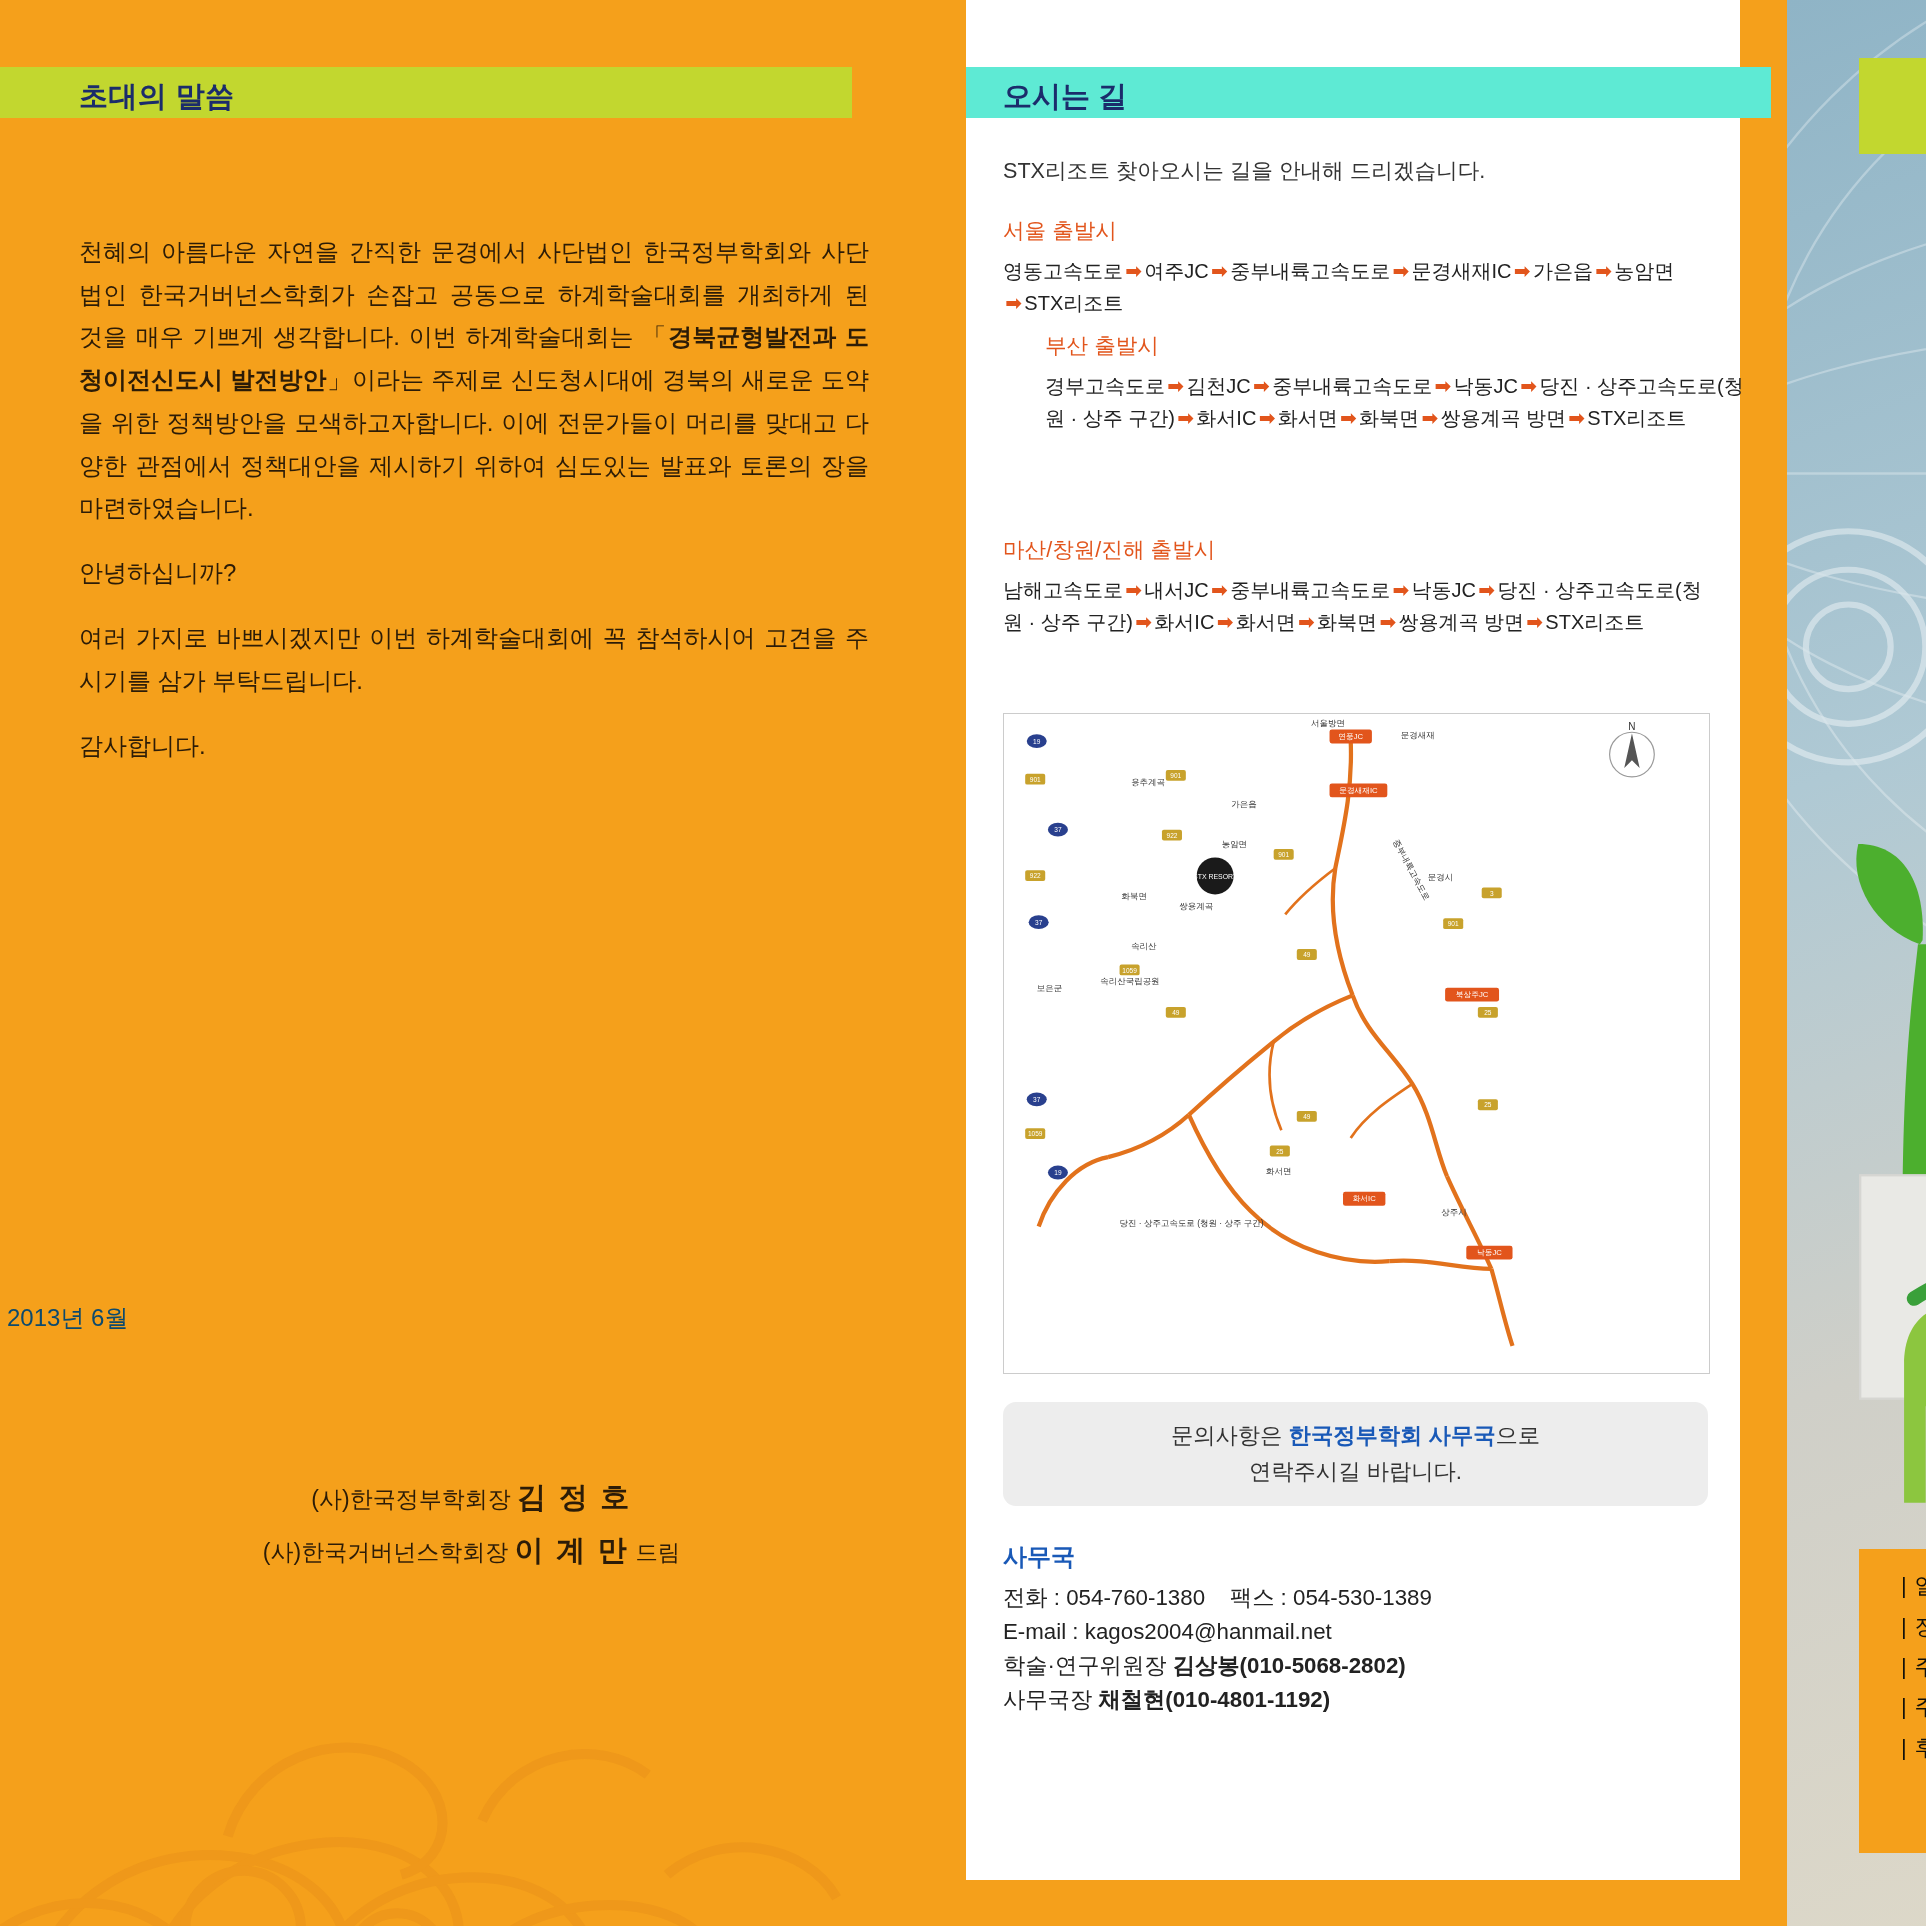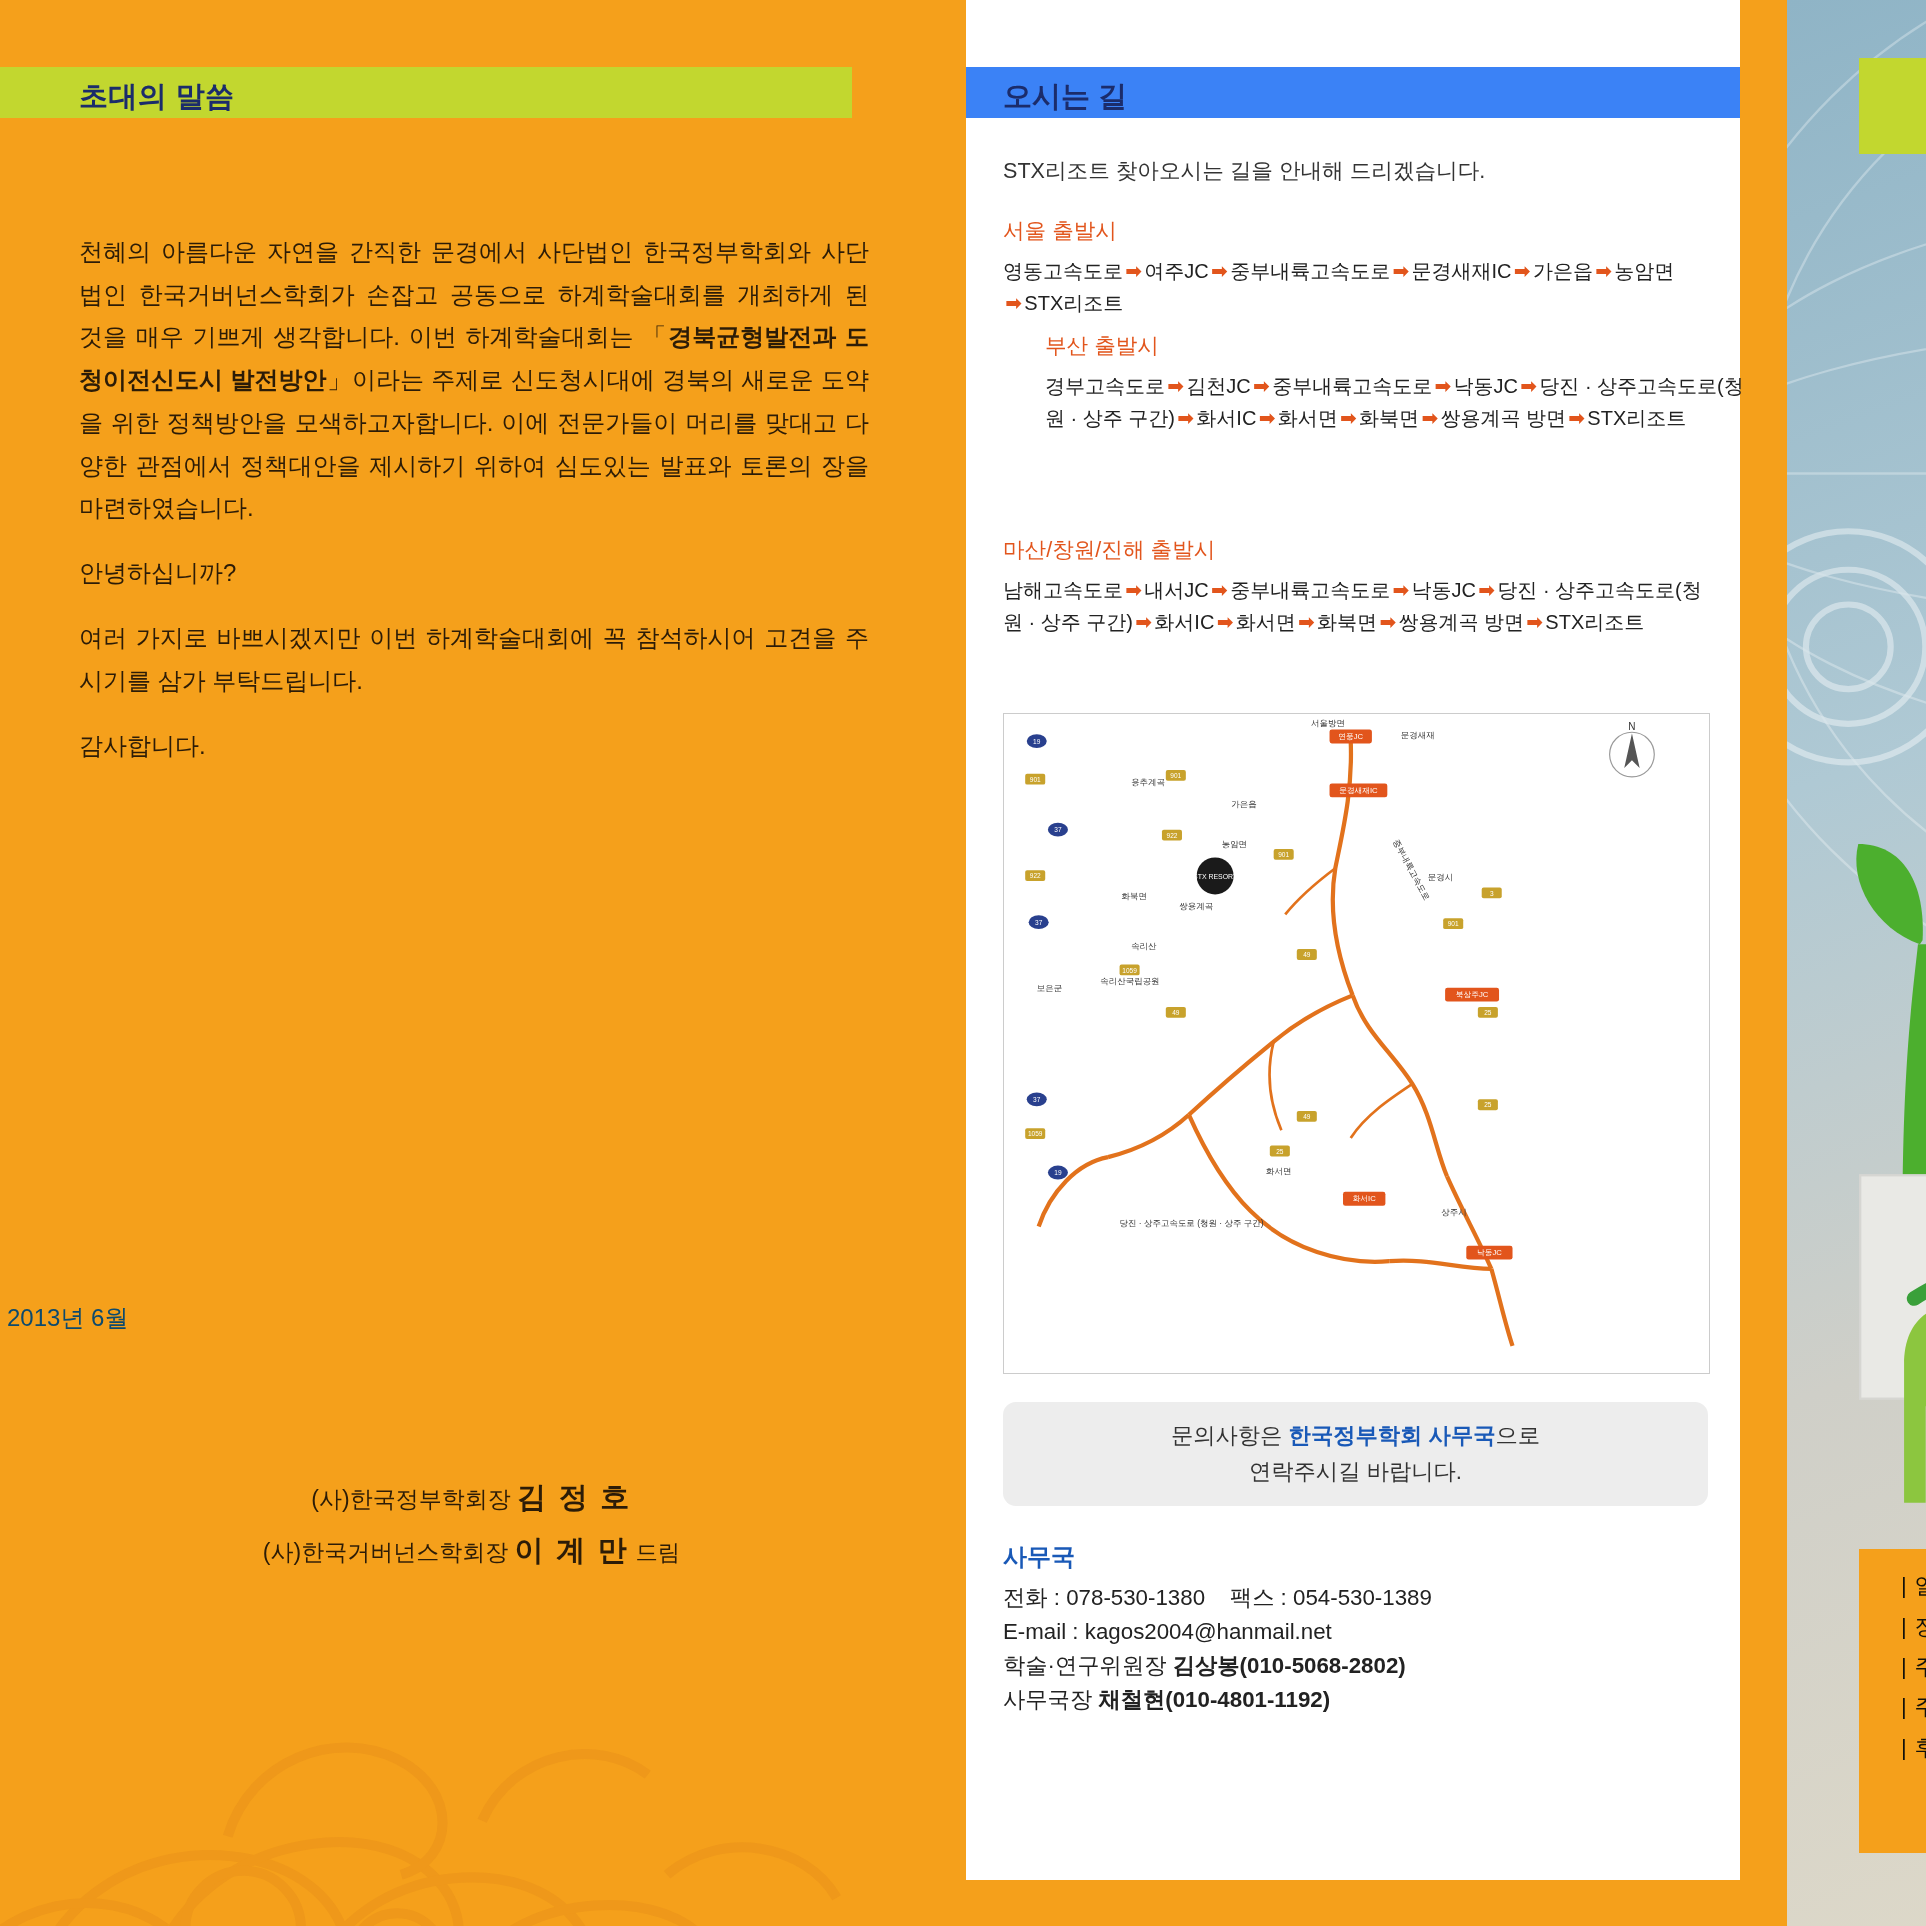--- a/index.html
+++ b/index.html
@@ -113,21 +113,22 @@
     width: 774px;
     height: 1880px;
     background: #ffffff;
   }
   .map-head {
     position: absolute;
     left: 0;
     top: 67px;
     width: 774px;
     height: 51px;
-    background: #3b82f6;
+    background: #5eead4;
+    padding-left: 31px;
   }
   .map-head span {
     position: absolute;
     left: 37px;
     top: 10px;
     font-size: 29px;
     font-weight: bold;
     color: #1B2C6B;
   }
   .map-intro {
@@ -480,21 +481,21 @@
         <div class="txt">
           <span>문의사항은 </span><span class="hl">한국정부학회 사무국</span><span>으로</span><br>
           <span>연락주시길 바랍니다.</span>
         </div>
       </div>
 
       <div class="office-title">사무국</div>
       <div class="office-lines">
         <div>
           <span>전화 :</span>
-          <span>078-530-1380</span>
+          <span>054-760-1380</span>
           &nbsp;&nbsp;
           <span>팩스 :</span>
           <span>054-530-1389</span>
         </div>
         <div>
           <span>E-mail :</span>
           <span>kagos2004@hanmail.net</span>
         </div>
         <div>
           <span>학술·연구위원장</span>

